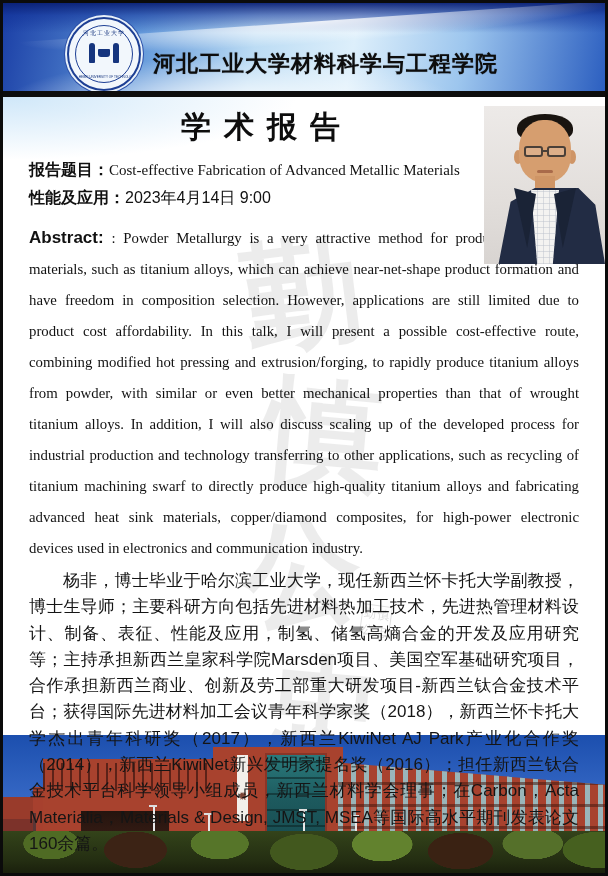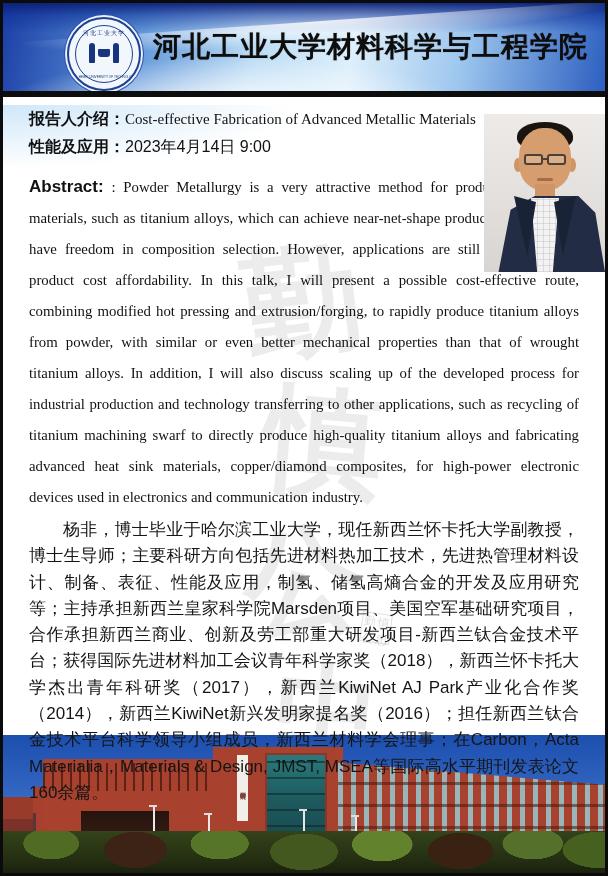--- a/index.html
+++ b/index.html
@@ -28,21 +28,21 @@
     display:flex; align-items:center; justify-content:center; overflow:hidden;
   }
   .seal-inner{ position:relative; width:58px; height:58px; border-radius:50%; border:1px solid #1d3f94; }
   .seal-top{ position:absolute; top:3px; width:100%; text-align:center; font-size:6px; color:#16357e; letter-spacing:1px; white-space:nowrap;}
   .seal-bottom{ position:absolute; bottom:3px; width:100%; text-align:center; font-size:3.5px; color:#16357e; white-space:nowrap; transform:scale(.9);}
   .seal-emblem{ position:absolute; left:50%; top:50%; transform:translate(-50%,-50%); width:30px; height:26px; }
   .seal-anvil{ position:absolute; left:9px; top:8px; width:12px; height:8px; background:#16357e; border-radius:1px 1px 3px 3px; }
   .seal-fig{ position:absolute; top:2px; width:6px; height:20px; background:#16357e; border-radius:3px 3px 1px 1px; }
   .seal-fig.l{ left:0; } .seal-fig.r{ right:0; }
   .banner-title{
-    position:absolute; left:150px; top:25px; font-size:28px; font-weight:bold; color:#0d0d0d;
+    position:absolute; left:150px; top:46px; font-size:22px; font-weight:bold; color:#0d0d0d;
     letter-spacing:1px; text-shadow:0 0 1px rgba(0,0,0,.4); white-space:nowrap;
   }
   .banner-bar{ height:6px; background:#0d0d0d; }
   
   .content{
     position:relative; height:638px; padding:0 26px;
     background:radial-gradient(ellipse 420px 90px at 0% 0%, #cfe7f9 0%, rgba(255,255,255,0) 70%), #fff;
   }
   .watermark{
     position:absolute; left:232px; top:128px; width:150px; pointer-events:none;
@@ -178,24 +178,25 @@
       <span>公</span>
       <span>忠</span>
     </div>
     <div class="wm-seal">
       <span>勤</span>
       <span>慎</span>
       <span>公</span>
       <span>忠</span>
     </div>
 
+    <div class="page-title">学术报告</div>
 
     <div class="info">
       <div class="info-row">
-        <span class="lbl">报告人介绍：</span><span class="val serif">Cost-effective Fabrication of Advanced Metallic Materials</span>
+        <span class="lbl">报告题目：</span><span class="val serif">Cost-effective Fabrication of Advanced Metallic Materials</span>
       </div>
       <div class="info-row">
         <span class="lbl">性能及应用：</span><span class="val">2023年4月14日 9:00</span>
       </div>
     </div>
 
     <div class="photo">
       <div class="p-hair"></div>
       <div class="p-ear l"></div>
       <div class="p-ear r"></div>

